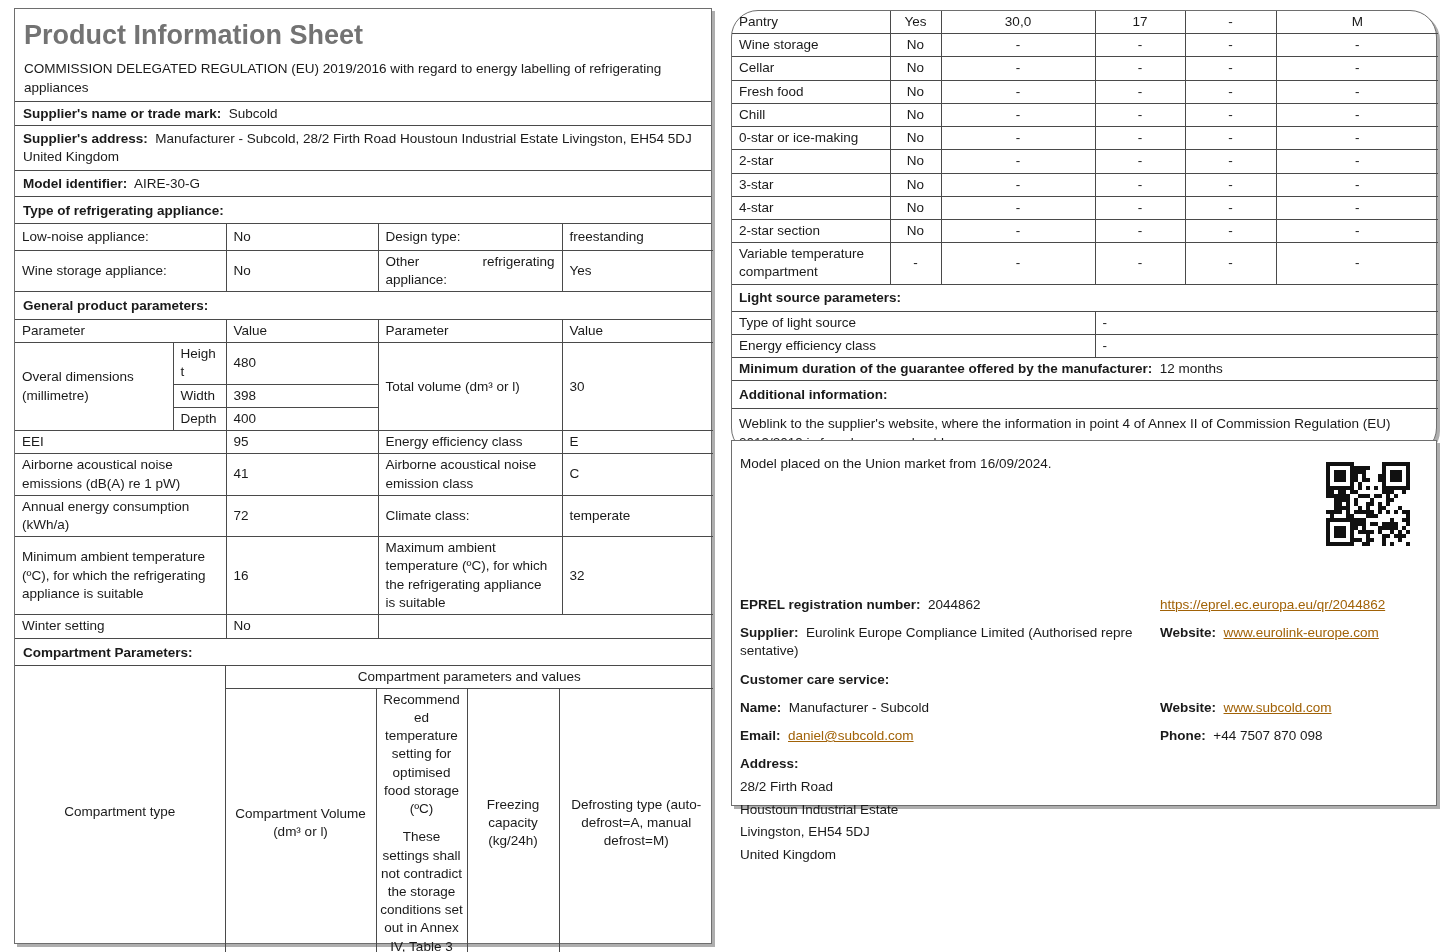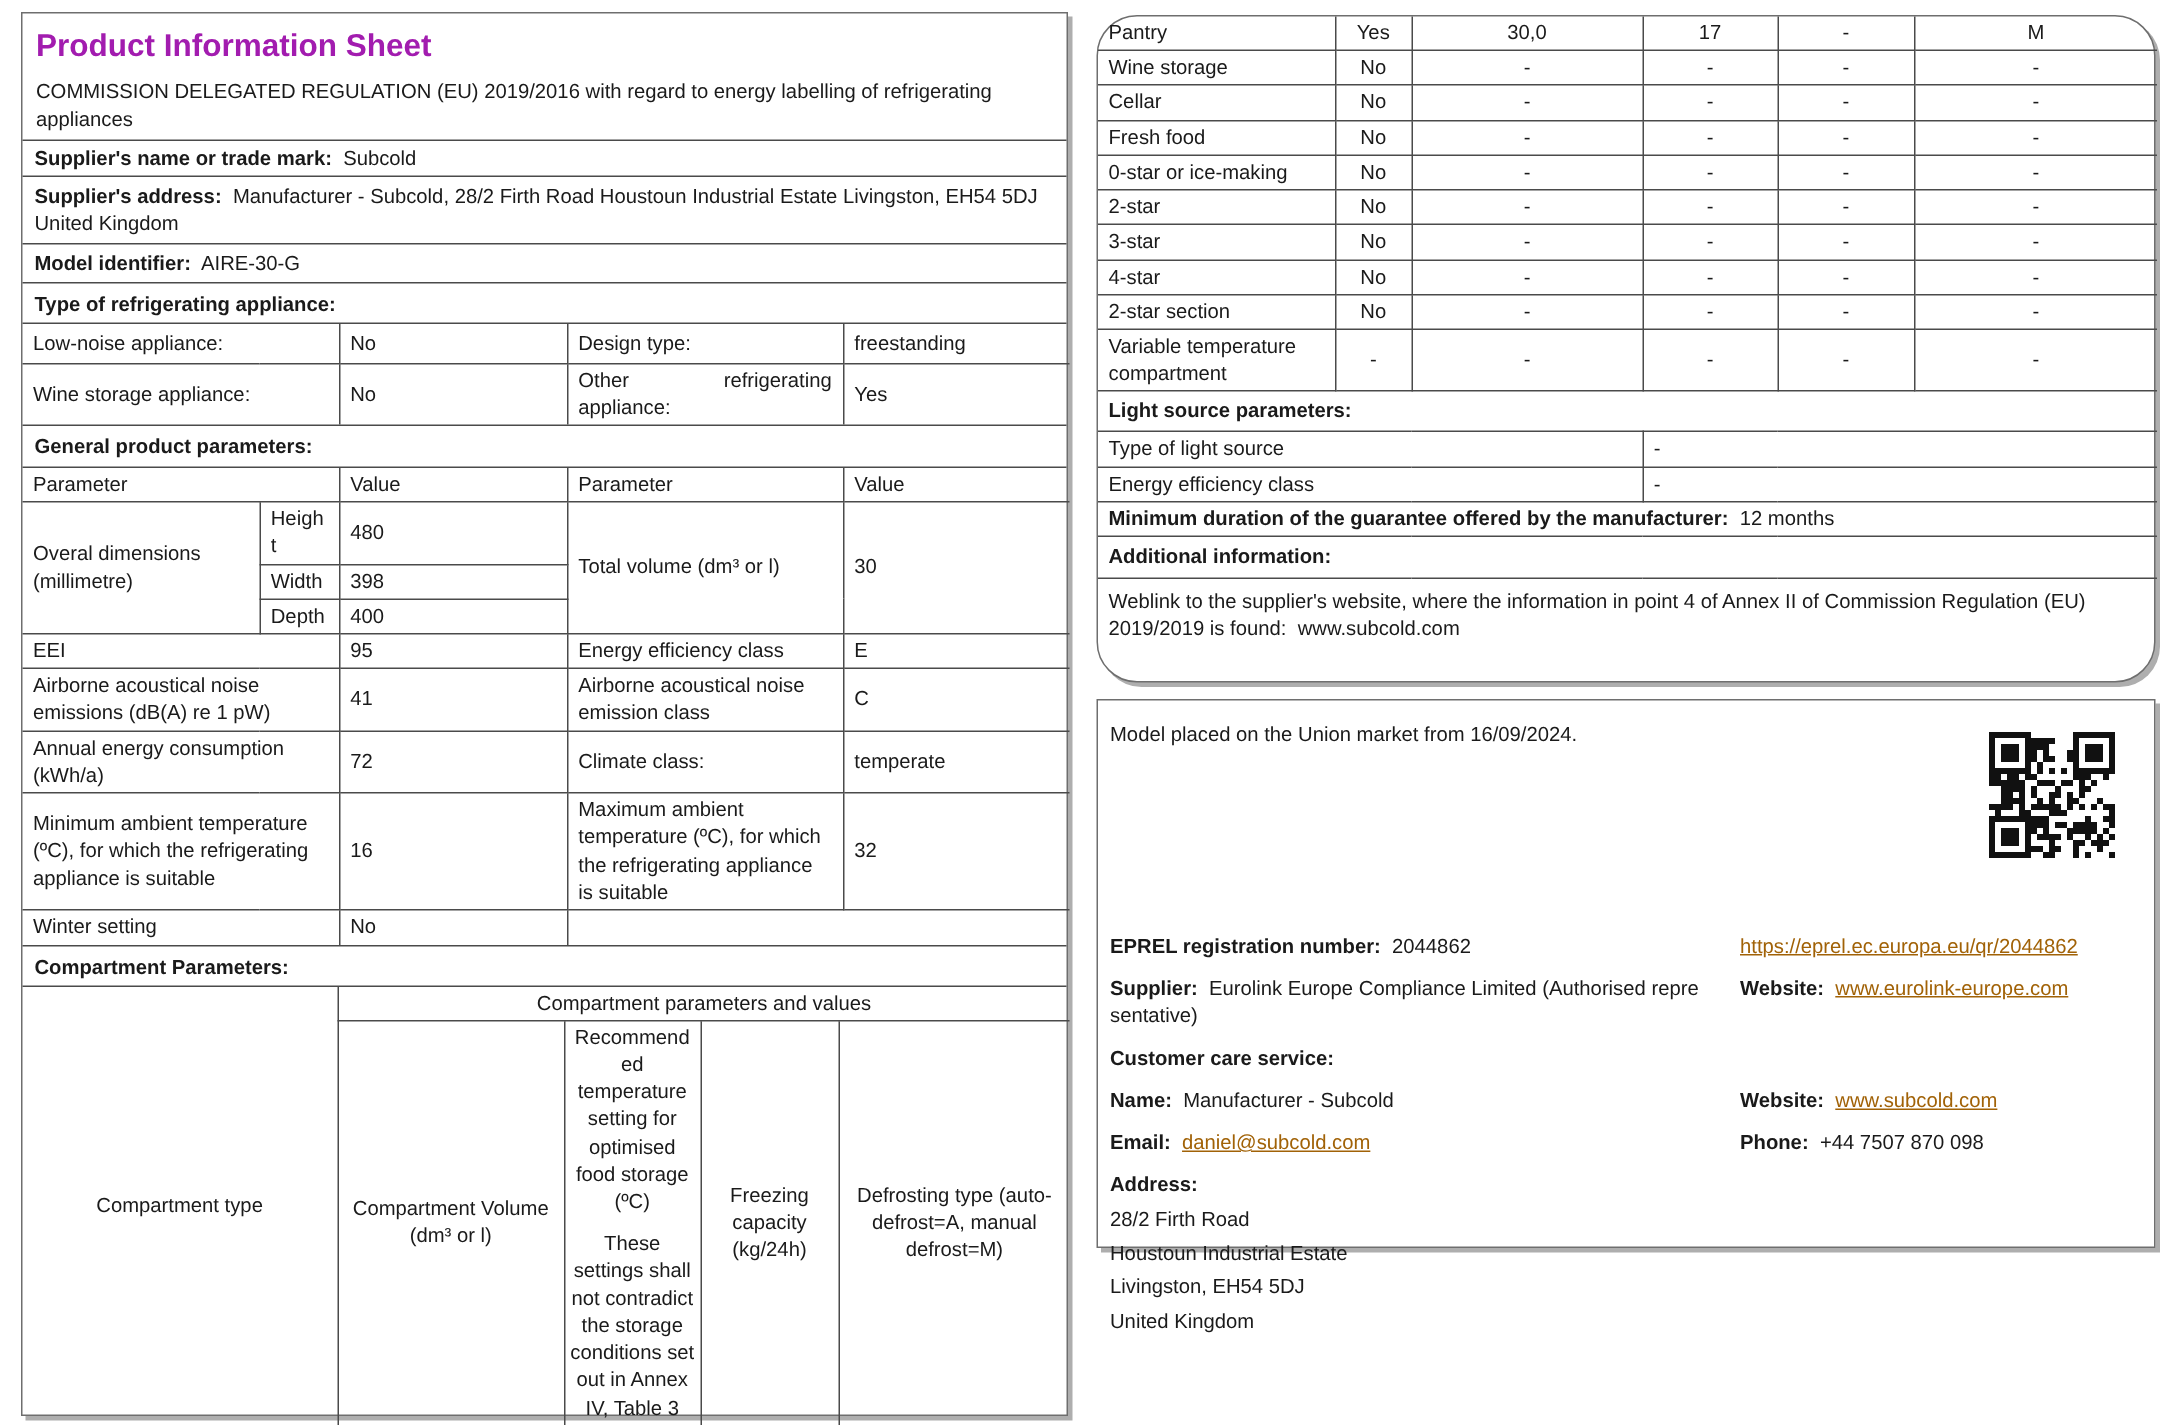--- a/index.html
+++ b/index.html
@@ -9,27 +9,27 @@
     font-family:"Liberation Sans", sans-serif;
     font-size:13.5px; color:#1a1a1a; line-height:1.35;
   }
   .box {
     position:absolute; background:#fff;
     border:1px solid #6e6e6e;
     box-shadow:3px 3px 0 #aeaeae;
   }
   .left-box  { left:14px;  top:8px;   width:698px; height:936px; display:flex; flex-direction:column; }
   .rbox1     { left:731px; top:10px;  width:706px; height:445px;border-radius:27px; }
-  .rbox2     { left:731px; top:466px; width:706px; height:366px; }
+  .rbox2     { left:731px; top:440px; width:706px; height:366px; }
 
   .sec { border-top:1px solid #4a4a4a; }
   .sec:first-child { border-top:none; }
 
   .title-block { padding:8px 9px 4px 9px; height:95px; }
-  .doc-title { margin:0; font-size:21px; font-weight:bold; color:#a21caf; letter-spacing:0; }
+  .doc-title { margin:0; font-size:27px; font-weight:bold; color:#737373; letter-spacing:0; }
   .doc-subtitle { margin:7px 0 0 0; }
 
   .info-row { padding:3px 8px; }
   .info-row.tall { padding:4px 8px; }
   .bold { font-weight:bold; }
   .heading-row { padding:5px 8px 4px 8px; font-weight:bold; }
 
   table { border-collapse:collapse; border-style:hidden; width:100%; table-layout:fixed; }
   td, th { border:1px solid #4a4a4a; padding:2px 7px; vertical-align:middle; text-align:left; font-weight:normal; word-wrap:break-word; }
 
@@ -267,20 +267,28 @@
 
         <tr>
           <td>Fresh food</td>
           <td>No</td>
           <td>-</td>
           <td>-</td>
           <td>-</td>
           <td>-</td>
         </tr>
 
+        <tr>
+          <td>Chill</td>
+          <td>No</td>
+          <td>-</td>
+          <td>-</td>
+          <td>-</td>
+          <td>-</td>
+        </tr>
 
         <tr>
           <td>0-star or ice-making</td>
           <td>No</td>
           <td>-</td>
           <td>-</td>
           <td>-</td>
           <td>-</td>
         </tr>
 

